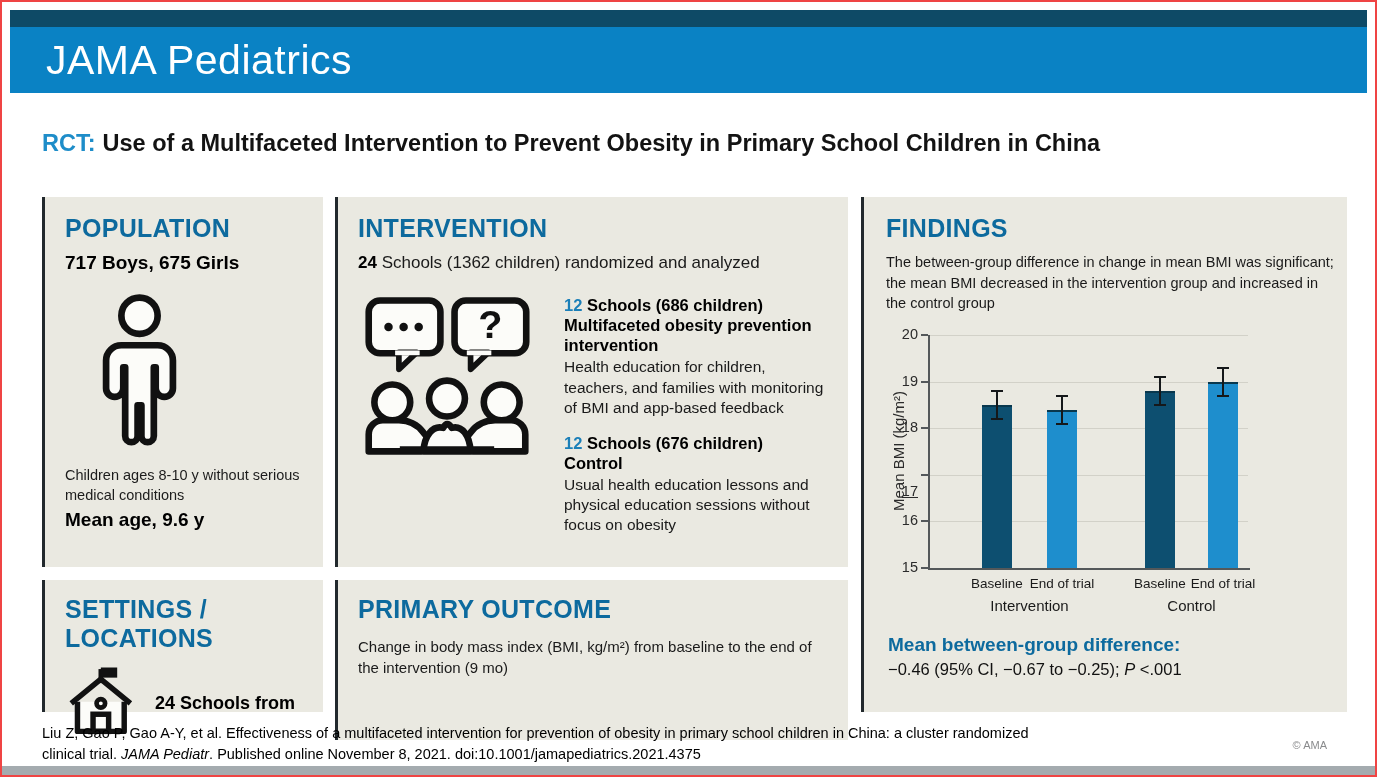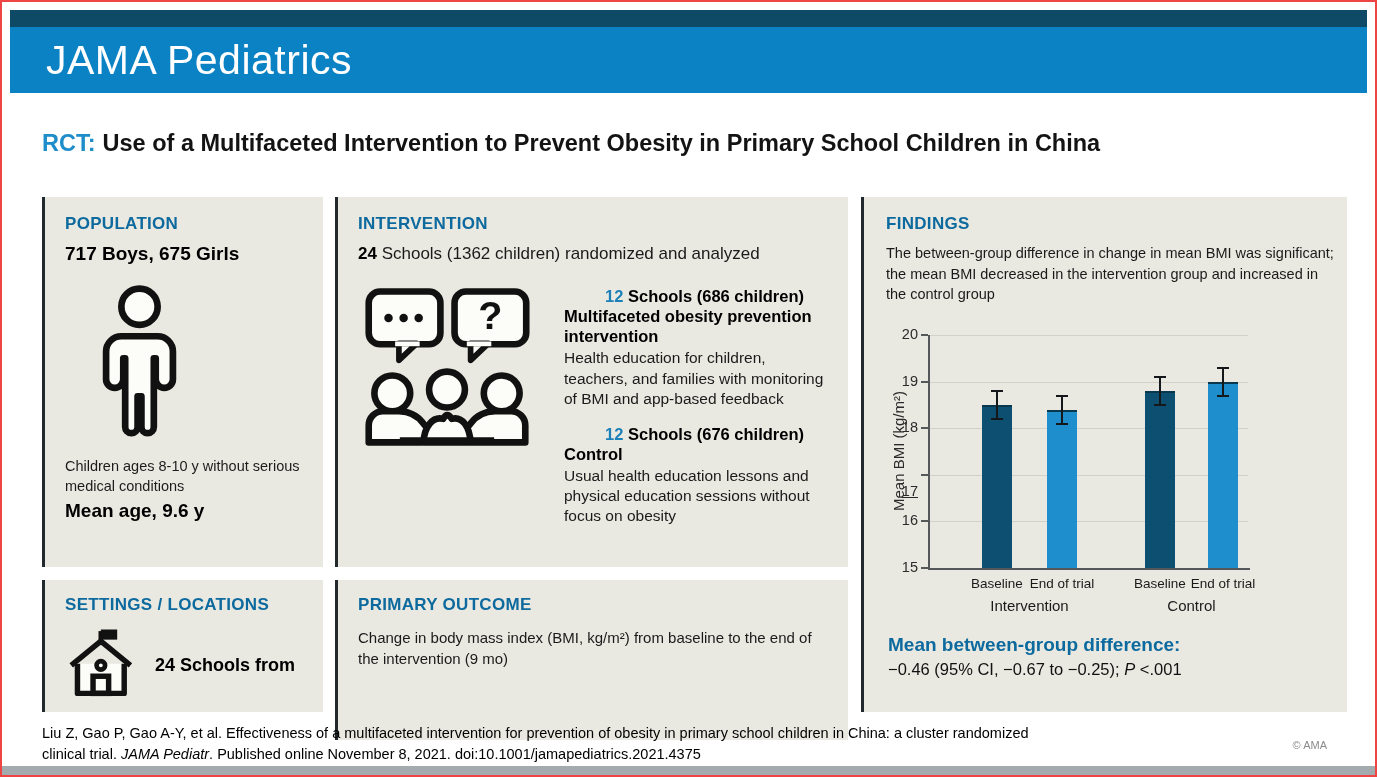--- a/index.html
+++ b/index.html
@@ -11,42 +11,42 @@
   }
   
   .navy-strip { position:absolute; left:8px; right:8px; top:8px; height:17px; background:#0e4a66; }
   .header-bar { position:absolute; left:8px; right:8px; top:25px; height:66px; background:#0a82c4; }
   .brand { position:absolute; left:36px; top:10px; color:#ffffff; font-size:41px; font-weight:normal; letter-spacing:0.5px; }
   
   .title-row { position:absolute; left:40px; top:128px; font-size:23.5px; font-weight:bold; color:#131313; }
   .title-prefix { color:#1e8dc9; margin-right:7px; }
   
   .panel { position:absolute; background:#eae9e1; border-left:3px solid #22292d; box-sizing:border-box; }
-  .panel-heading { color:#0d6a9e; font-weight:bold; font-size:17px; letter-spacing:0.3px; }
+  .panel-heading { color:#0d6a9e; font-weight:bold; font-size:25px; letter-spacing:0.3px; }
   #panel-population { left:40px; top:195px; width:281px; height:370px; padding:17px 20px; }
   #panel-settings   { left:40px; top:578px; width:281px; height:132px; padding:15px 20px; }
   #panel-intervention { left:333px; top:195px; width:513px; height:370px; padding:17px 20px; }
   #panel-outcome      { left:333px; top:578px; width:513px; height:160px; padding:15px 20px; }
   #panel-findings     { left:859px; top:195px; width:486px; height:515px; padding:17px 22px; position:absolute; }
   
   .pop-counts { font-weight:bold; font-size:19px; color:#000; margin-top:9px; }
   .pop-icon { margin:16px 0 0 22px; }
   .pop-desc { font-size:14.5px; color:#1c1c1c; margin-top:12px; width:250px; line-height:1.35; }
   .pop-age { font-weight:bold; font-size:19px; color:#000; margin-top:4px; }
   
   .set-body { display:flex; align-items:center; margin-top:8px; }
   .set-text { font-weight:bold; font-size:18px; color:#000; line-height:1.25; margin-left:16px; margin-top:4px; }
   
   .int-lead { font-size:17px; color:#1a1a1a; margin-top:10px; }
   .int-lead b { color:#000; }
   .int-body { display:flex; margin-top:22px; }
   .int-icon { margin-left:6px; flex:none; }
   .int-groups { margin-left:34px; width:300px; }
   .grp-head { font-size:16.5px; font-weight:bold; color:#000; line-height:1.22; }
-  .grp-num { color:#1b7fb8;margin-left:41px; }
+  .grp-num { color:#1b7fb8; }
   .grp-desc { font-size:15.5px; color:#1a1a1a; line-height:1.3; margin-top:2px; }
   .grp2 { margin-top:15px; }
   
   .out-text { font-size:15px; color:#1a1a1a; line-height:1.4; margin-top:12px; width:472px; }
   
   .find-summary { font-size:14.5px; color:#1a1a1a; line-height:1.42; margin-top:9px; width:452px; }
   .chart-wrap { position:absolute; left:24px; top:136px; width:440px; height:300px; }
   .plot-frame { position:absolute; left:40px; top:2px; width:320px; height:233px;
                 border-left:2px solid #54585a; border-bottom:2px solid #54585a; }
   .y-label { position:absolute; left:-108px; top:108px; width:240px; height:20px;

